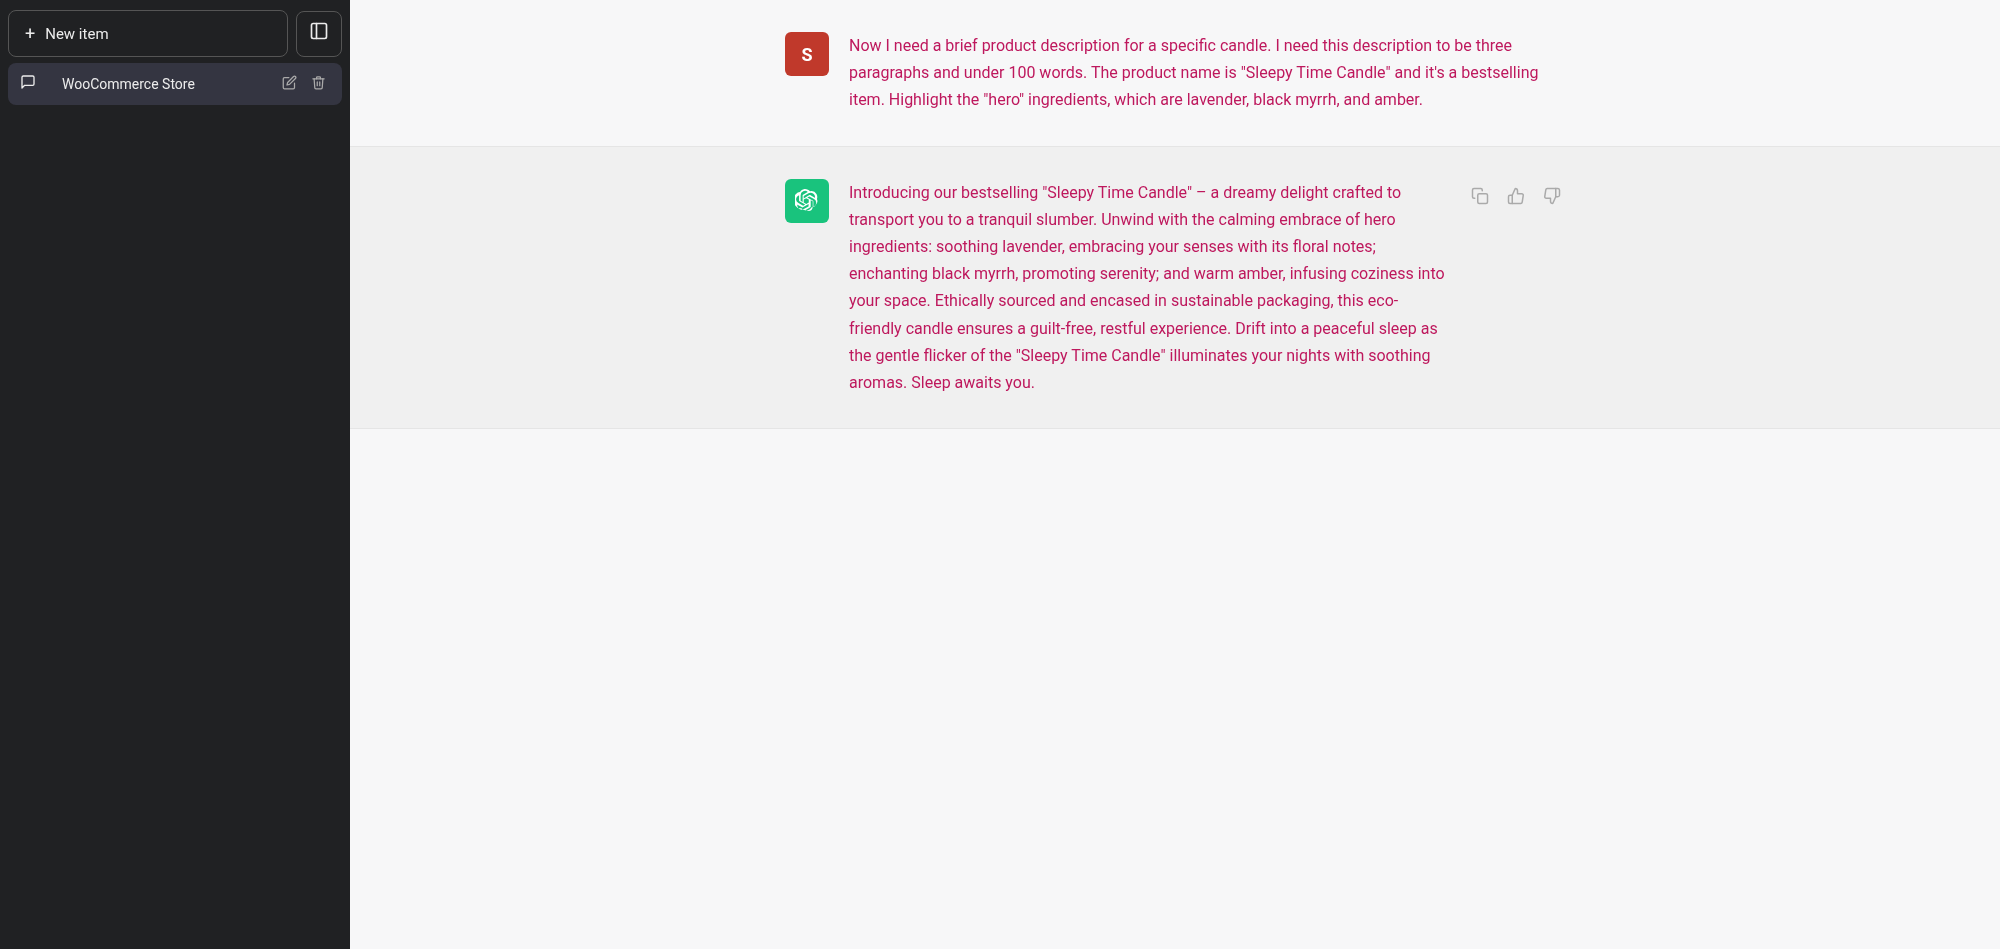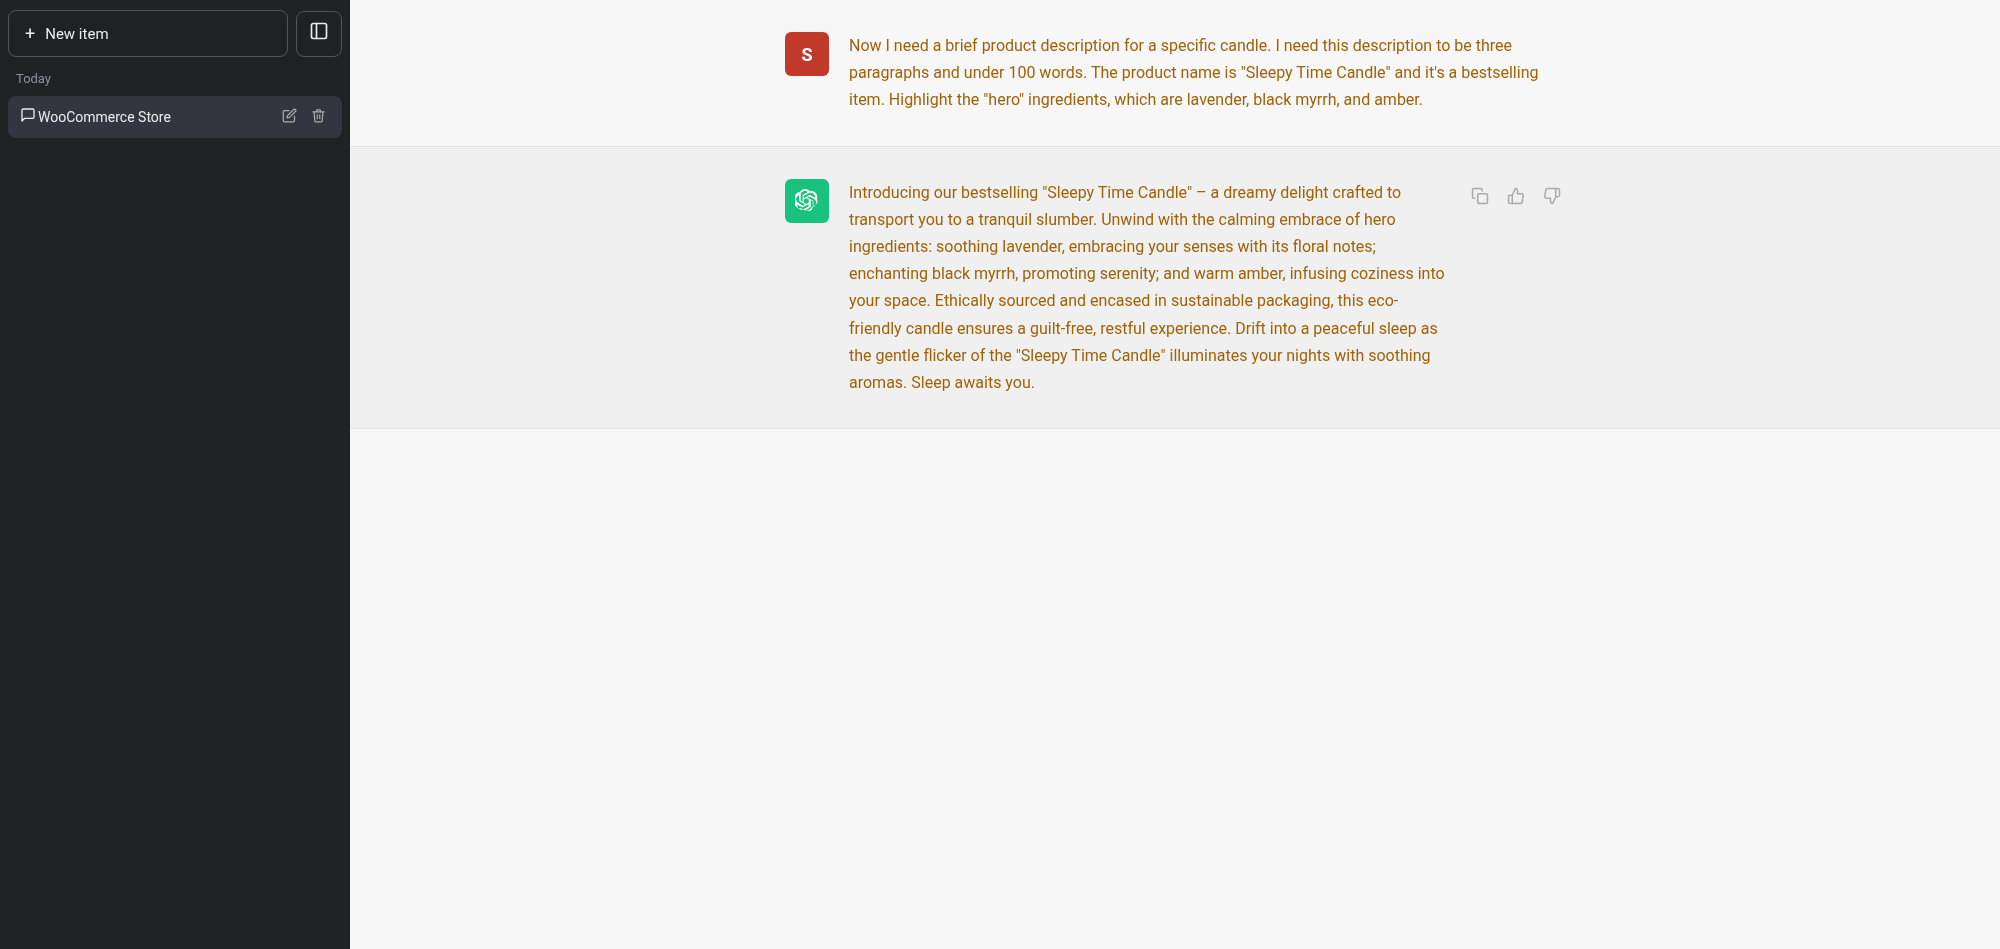--- a/index.html
+++ b/index.html
@@ -61,21 +61,21 @@
     .section-label {
       font-size: 13px;
       color: #8e8ea0;
       padding: 4px 8px;
       margin-top: 4px;
     }
 
     .chat-item {
       display: flex;
       align-items: center;
-      gap: 2px;
+      gap: 26px;
       padding: 10px 12px;
       border-radius: 8px;
       background: #343541;
       cursor: pointer;
       color: #ececec;
       font-size: 14px;
       position: relative;
     }
 
     .chat-item-icon {
@@ -141,21 +141,21 @@
     .avatar-user {
       background: #c0392b;
     }
     .avatar-ai {
       background: #19c37d;
     }
 
     .message-text {
       font-size: 16px;
       line-height: 1.7;
-      color: #a16207;
+      color: #be185d;
       flex: 1;
     }
 
     .message-actions {
       display: flex;
       gap: 10px;
       align-items: flex-start;
       padding-top: 4px;
       flex-shrink: 0;
     }
@@ -188,21 +188,20 @@
     <button id="toggle-sidebar-btn">
       <span>
         <svg width="20" height="20" viewBox="0 0 24 24" fill="none" stroke="currentColor" stroke-width="2" stroke-linecap="round" stroke-linejoin="round">
           <rect x="3" y="3" width="18" height="18" rx="2"></rect>
           <line x1="9" y1="3" x2="9" y2="21"></line>
         </svg>
       </span>
     </button>
   </div>
 
-  <div class="section-label">Today</div>
 
   <div class="chat-item">
     <span class="chat-item-icon">
       <svg width="16" height="16" viewBox="0 0 24 24" fill="none" stroke="currentColor" stroke-width="2" stroke-linecap="round" stroke-linejoin="round">
         <path d="M21 15a2 2 0 0 1-2 2H7l-4 4V5a2 2 0 0 1 2-2h14a2 2 0 0 1 2 2z"></path>
       </svg>
     </span>
     <span class="chat-item-label">WooCommerce Store</span>
     <div class="chat-item-actions">
       <button title="Edit">

